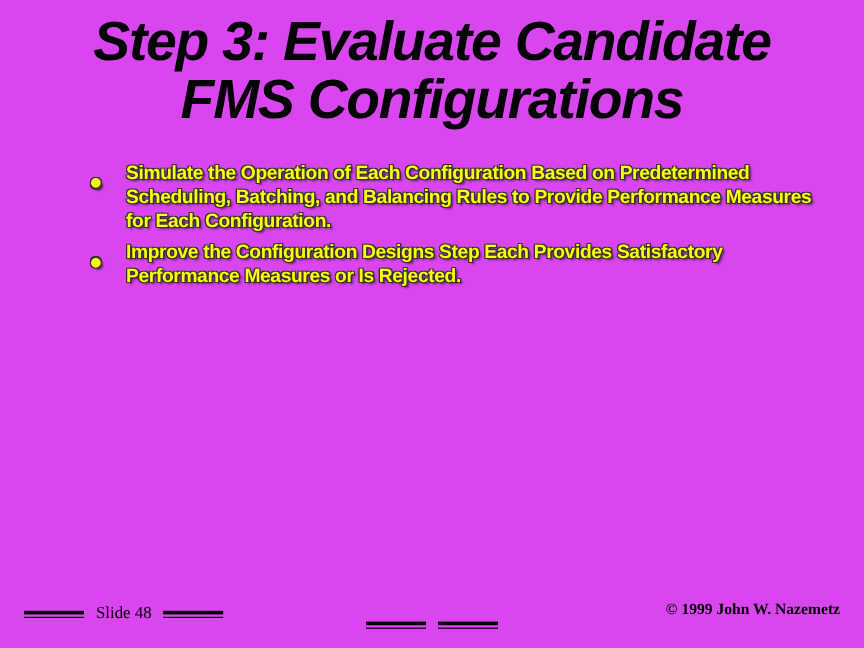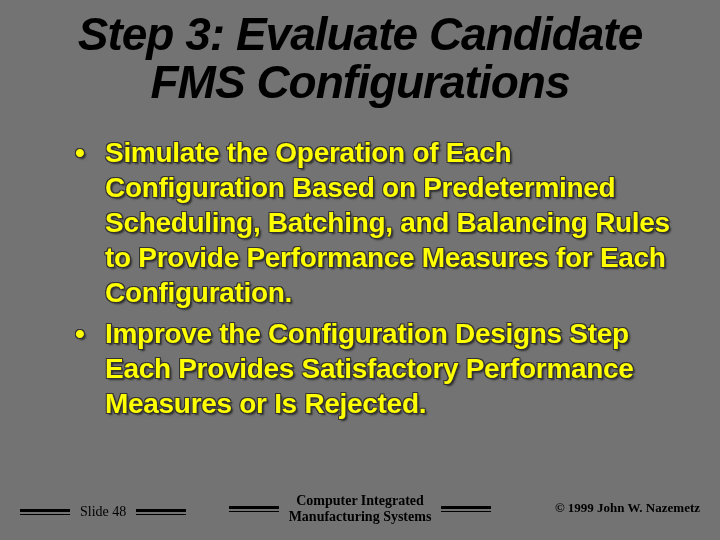--- a/index.html
+++ b/index.html
@@ -6,21 +6,21 @@
     margin: 0;
     padding: 0;
     width: 720px;
     height: 540px;
     overflow: hidden;
     background: #fff;
   }
   .slide {
     width: 720px;
     height: 540px;
-    background: #737373;
+    background: #d946ef;
     position: relative;
     box-sizing: border-box;
     font-family: "Times New Roman", Times, serif;
   }
   .title {
     position: absolute;
     top: 10px;
     left: 0;
     right: 0;
     text-align: center;
@@ -43,21 +43,21 @@
     list-style: none;
     margin: 0;
     padding: 0;
   }
   .bullets li {
     position: relative;
     padding-left: 40px;
     margin: 0 0 6px 0;
     font-family: "Tahoma", "Verdana", Geneva, sans-serif;
     font-weight: 700;
-    font-size: 28px;
+    font-size: 16px;
     line-height: 1.25;
     color: #ffff00;
     text-shadow:
       -1px -1px 0 #333,
        1px -1px 0 #333,
       -1px  1px 0 #333,
        1px  1px 0 #333,
        2px  2px 2px rgba(0,0,0,0.6);
     letter-spacing: -0.3px;
   }
@@ -148,23 +148,19 @@
   <div class="footer">
 
     <div class="slide-num-wrap">
       <span class="rule-left-a"></span>
       <span>Slide 48</span>
       <span class="rule-left-b"></span>
     </div>
 
     <div class="center-wrap">
       <span class="rule-c"></span>
-      <div>
-        <span>Computer Integrated</span><br>
-        <span>Manufacturing Systems</span>
-      </div>
       <span class="rule-c"></span>
     </div>
 
     <div class="copyright">© 1999  John W. Nazemetz</div>
   </div>
 
 </div>
 
 </body></html>

